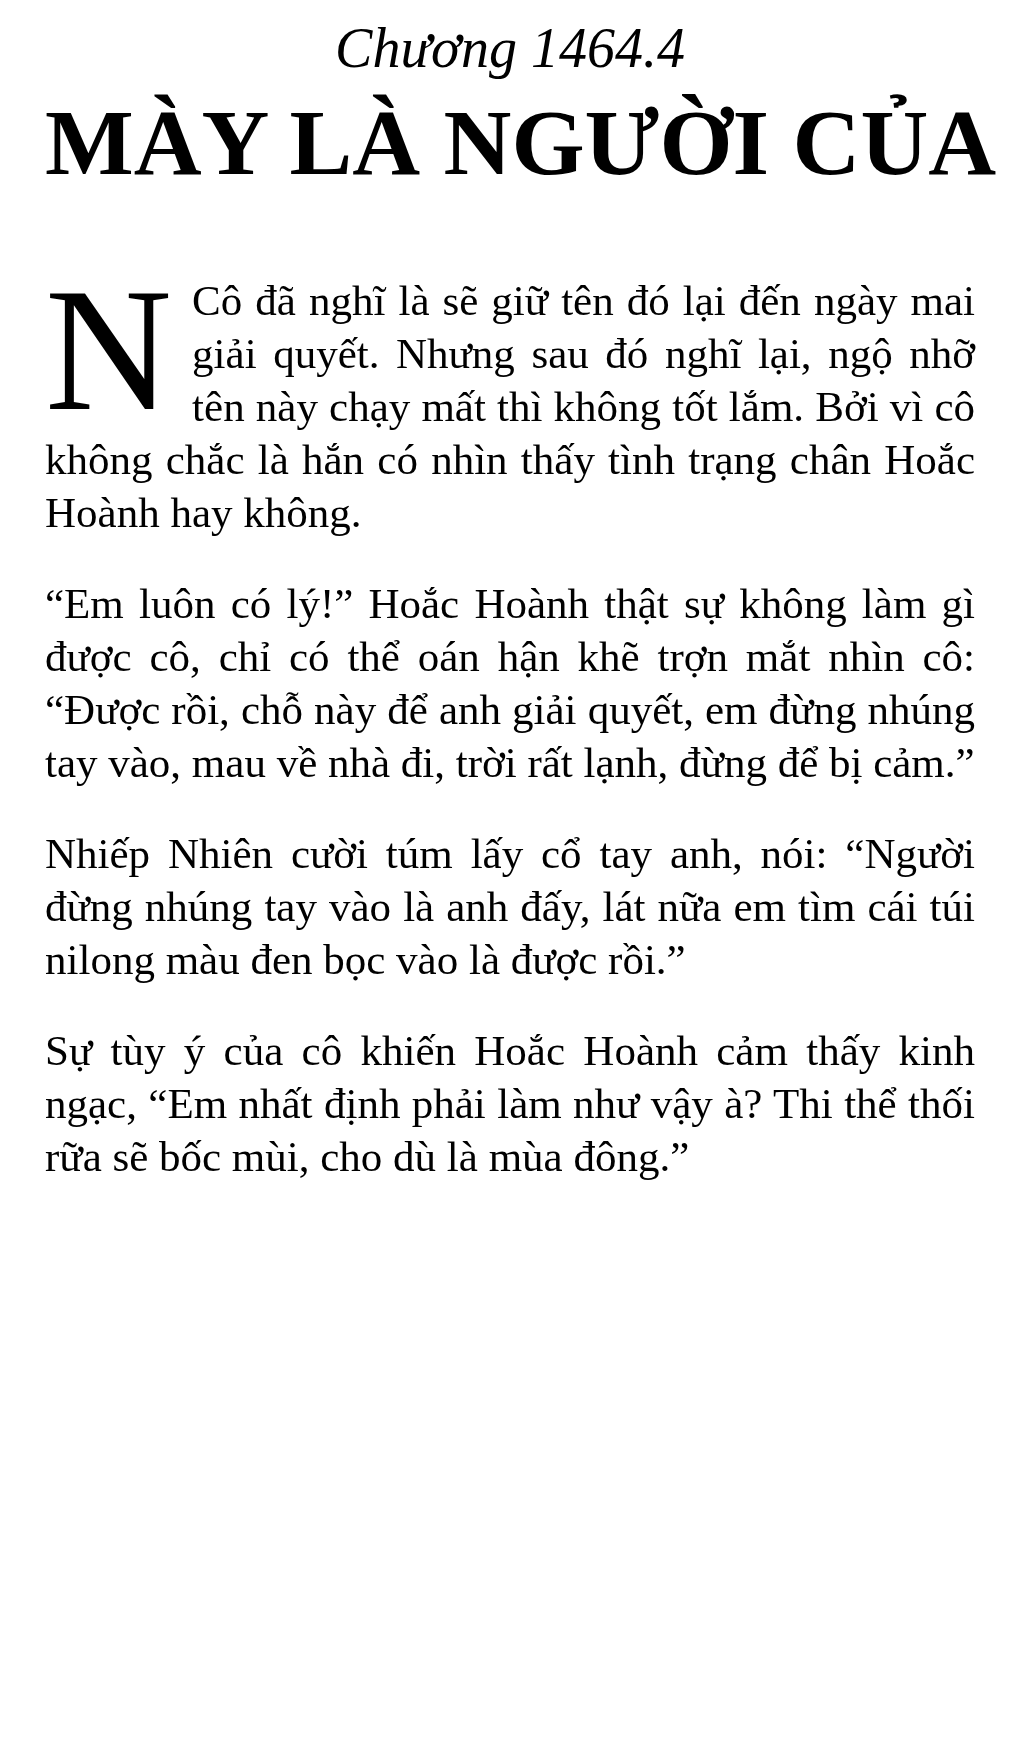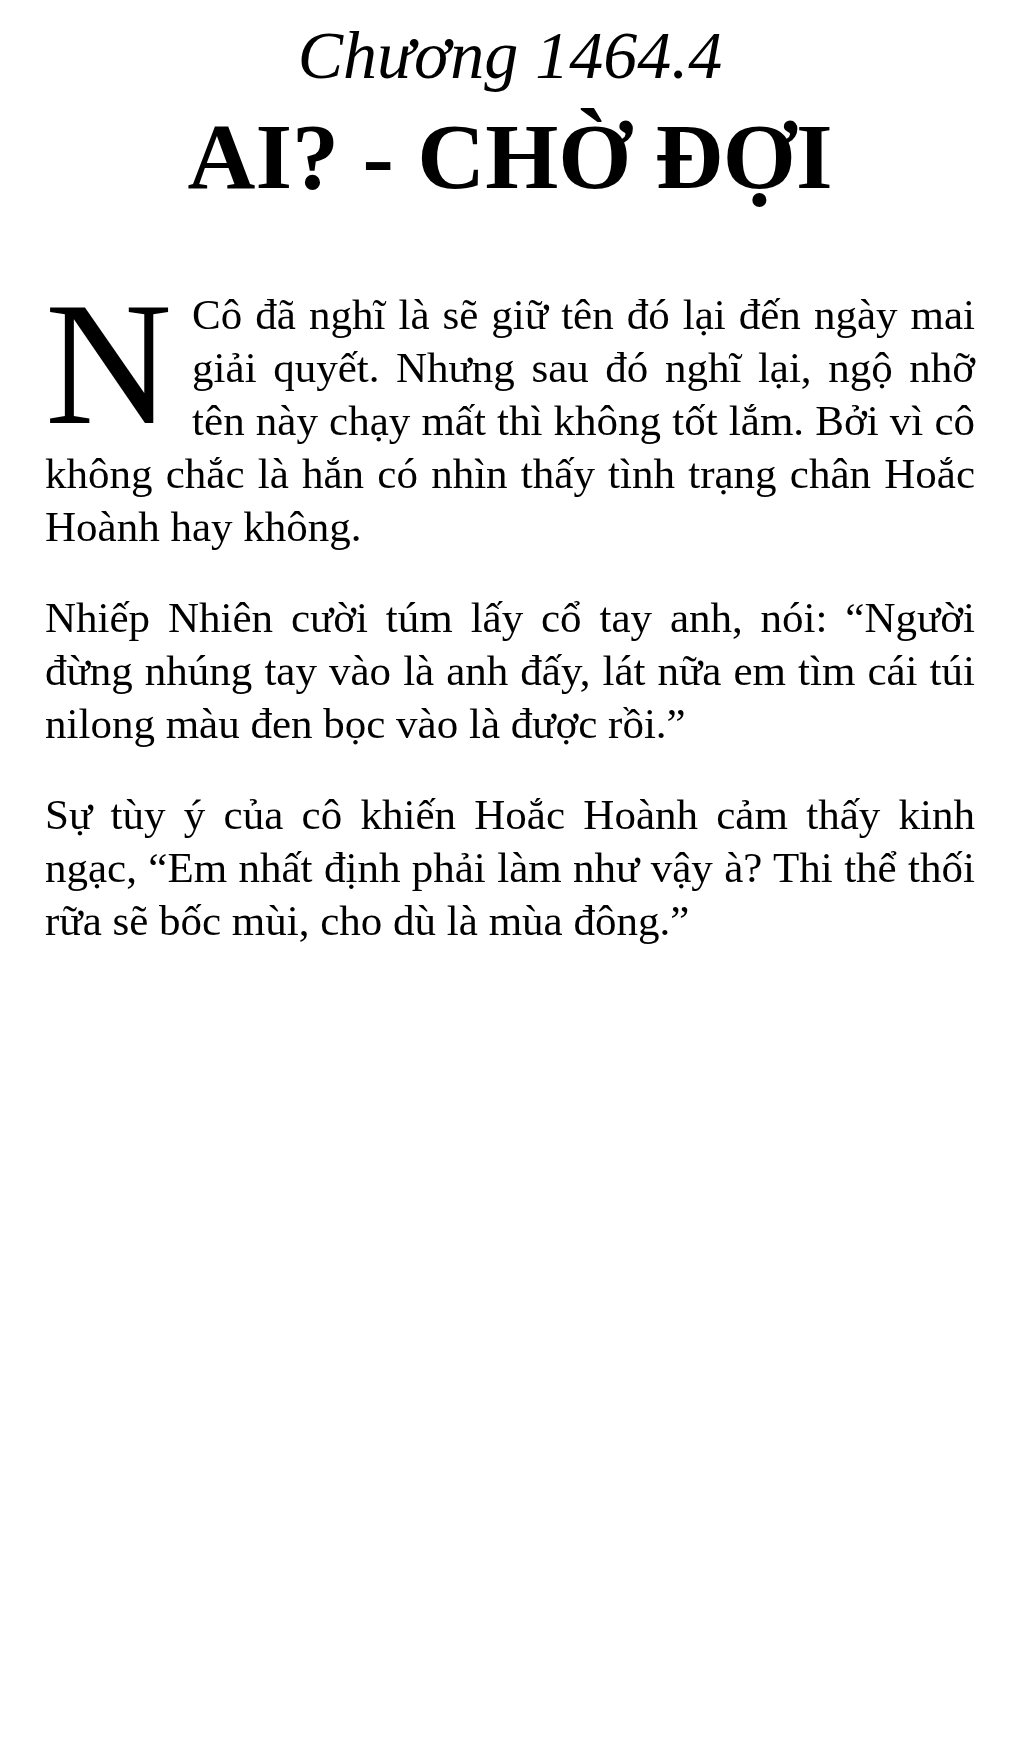--- a/index.html
+++ b/index.html
@@ -13,21 +13,21 @@
     height: 1750px;
     margin: 0 auto;
     background: #ffffff;
     color: #000000;
     overflow: hidden;
     font-family: "Liberation Serif", "DejaVu Serif", serif;
     box-sizing: border-box;
     padding: 16px 45px 0 45px;
   }
   .chapter-number {
-    font-size: 68px;
+    font-size: 56px;
     font-style: italic;
     font-weight: normal;
     text-align: center;
     line-height: 1.15;
     margin: 0 0 6px 0;
     white-space: nowrap;
   }
   .chapter-title {
     font-size: 94px;
     font-weight: bold;
@@ -62,31 +62,32 @@
   }
 </style>
 </head>
 <body>
 
 <div class="page">
 
   <h2 class="chapter-number">Chương 1464.4</h2>
 
   <h1 class="chapter-title">
-    <span class="title-line">AI? - CHỜ ĐỢI</span>
+    <span class="title-line">MÀY LÀ NGƯỜI CỦA</span>
   </h1>
 
   <div class="chapter-body">
 
     <p class="para">
       <span class="dropcap">N</span>
     </p>
 
     <p class="para">Cô đã nghĩ là sẽ giữ tên đó lại đến ngày mai giải quyết. Nhưng sau đó nghĩ lại, ngộ nhỡ tên này chạy mất thì không tốt lắm. Bởi vì cô không chắc là hắn có nhìn thấy tình trạng chân Hoắc Hoành hay không.</p>
 
+    <p class="para">“Em luôn có lý!” Hoắc Hoành thật sự không làm gì được cô, chỉ có thể oán hận khẽ trợn mắt nhìn cô: “Được rồi, chỗ này để anh giải quyết, em đừng nhúng tay vào, mau về nhà đi, trời rất lạnh, đừng để bị cảm.”</p>
 
     <p class="para">Nhiếp Nhiên cười túm lấy cổ tay anh, nói: “Người đừng nhúng tay vào là anh đấy, lát nữa em tìm cái túi nilong màu đen bọc vào là được rồi.”</p>
 
     <p class="para">Sự tùy ý của cô khiến Hoắc Hoành cảm thấy kinh ngạc, “Em nhất định phải làm như vậy à? Thi thể thối rữa sẽ bốc mùi, cho dù là mùa đông.”</p>
 
   </div>
 
 </div>
 
 </body></html>

